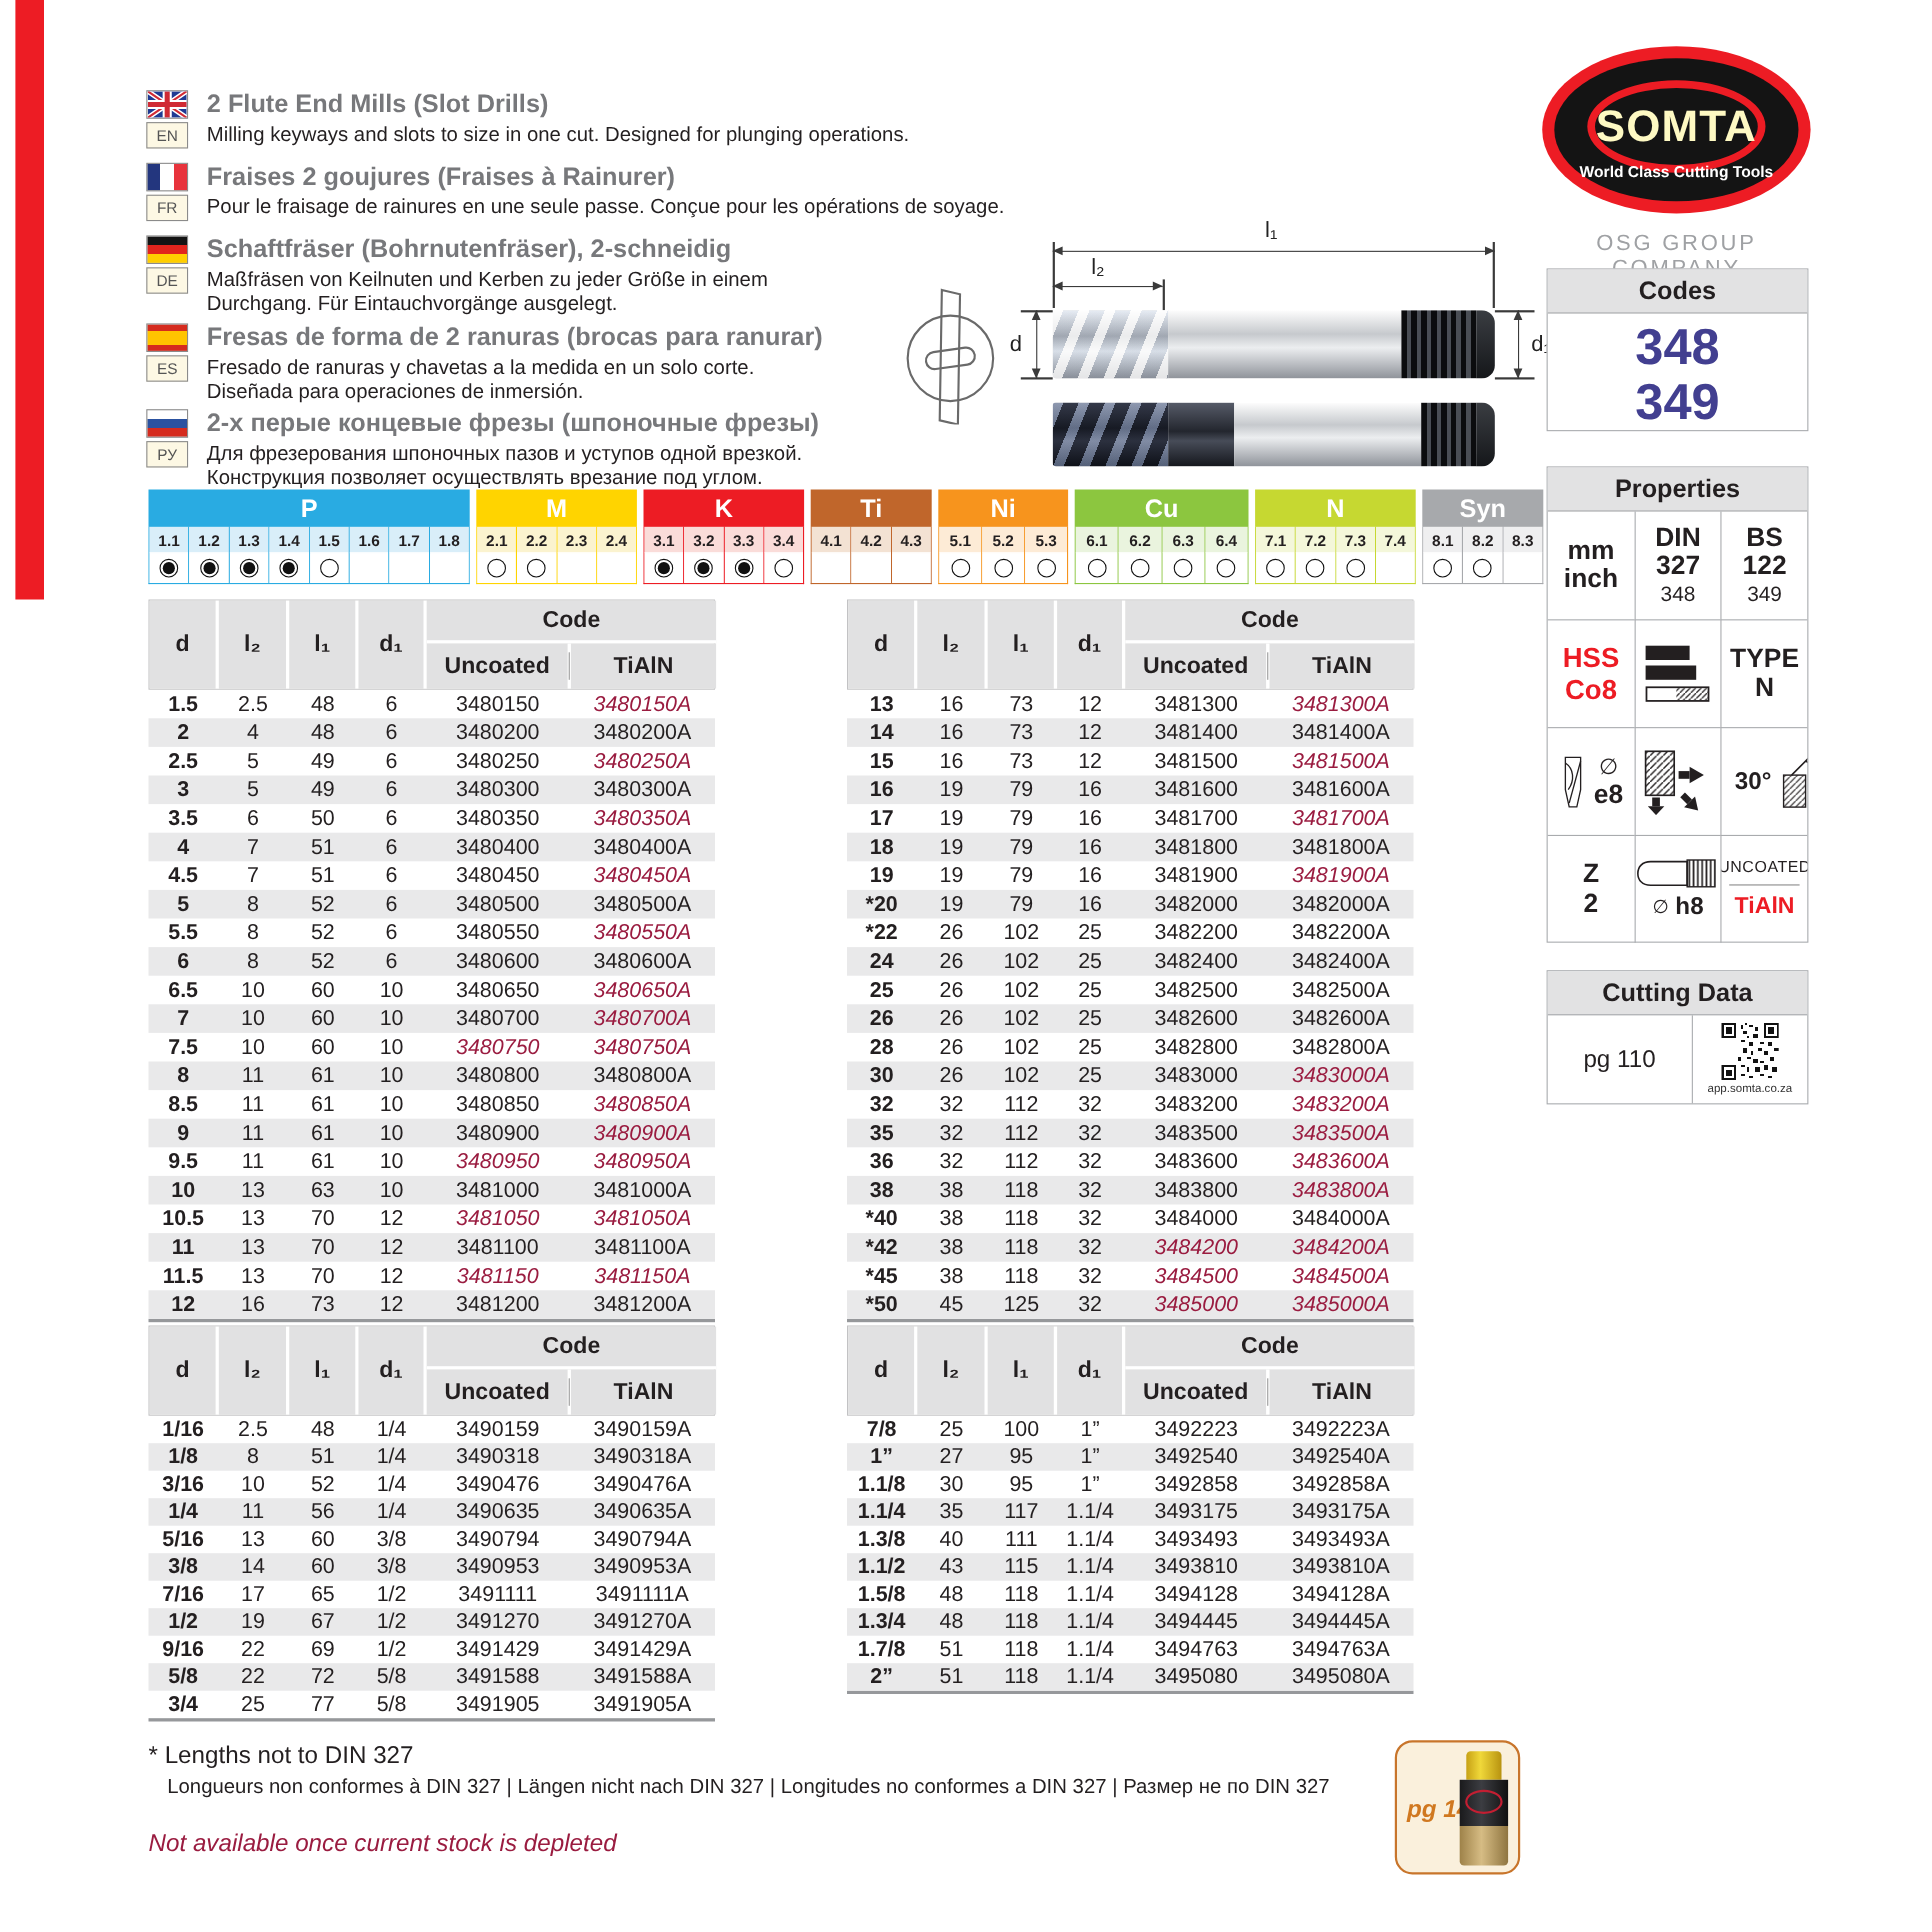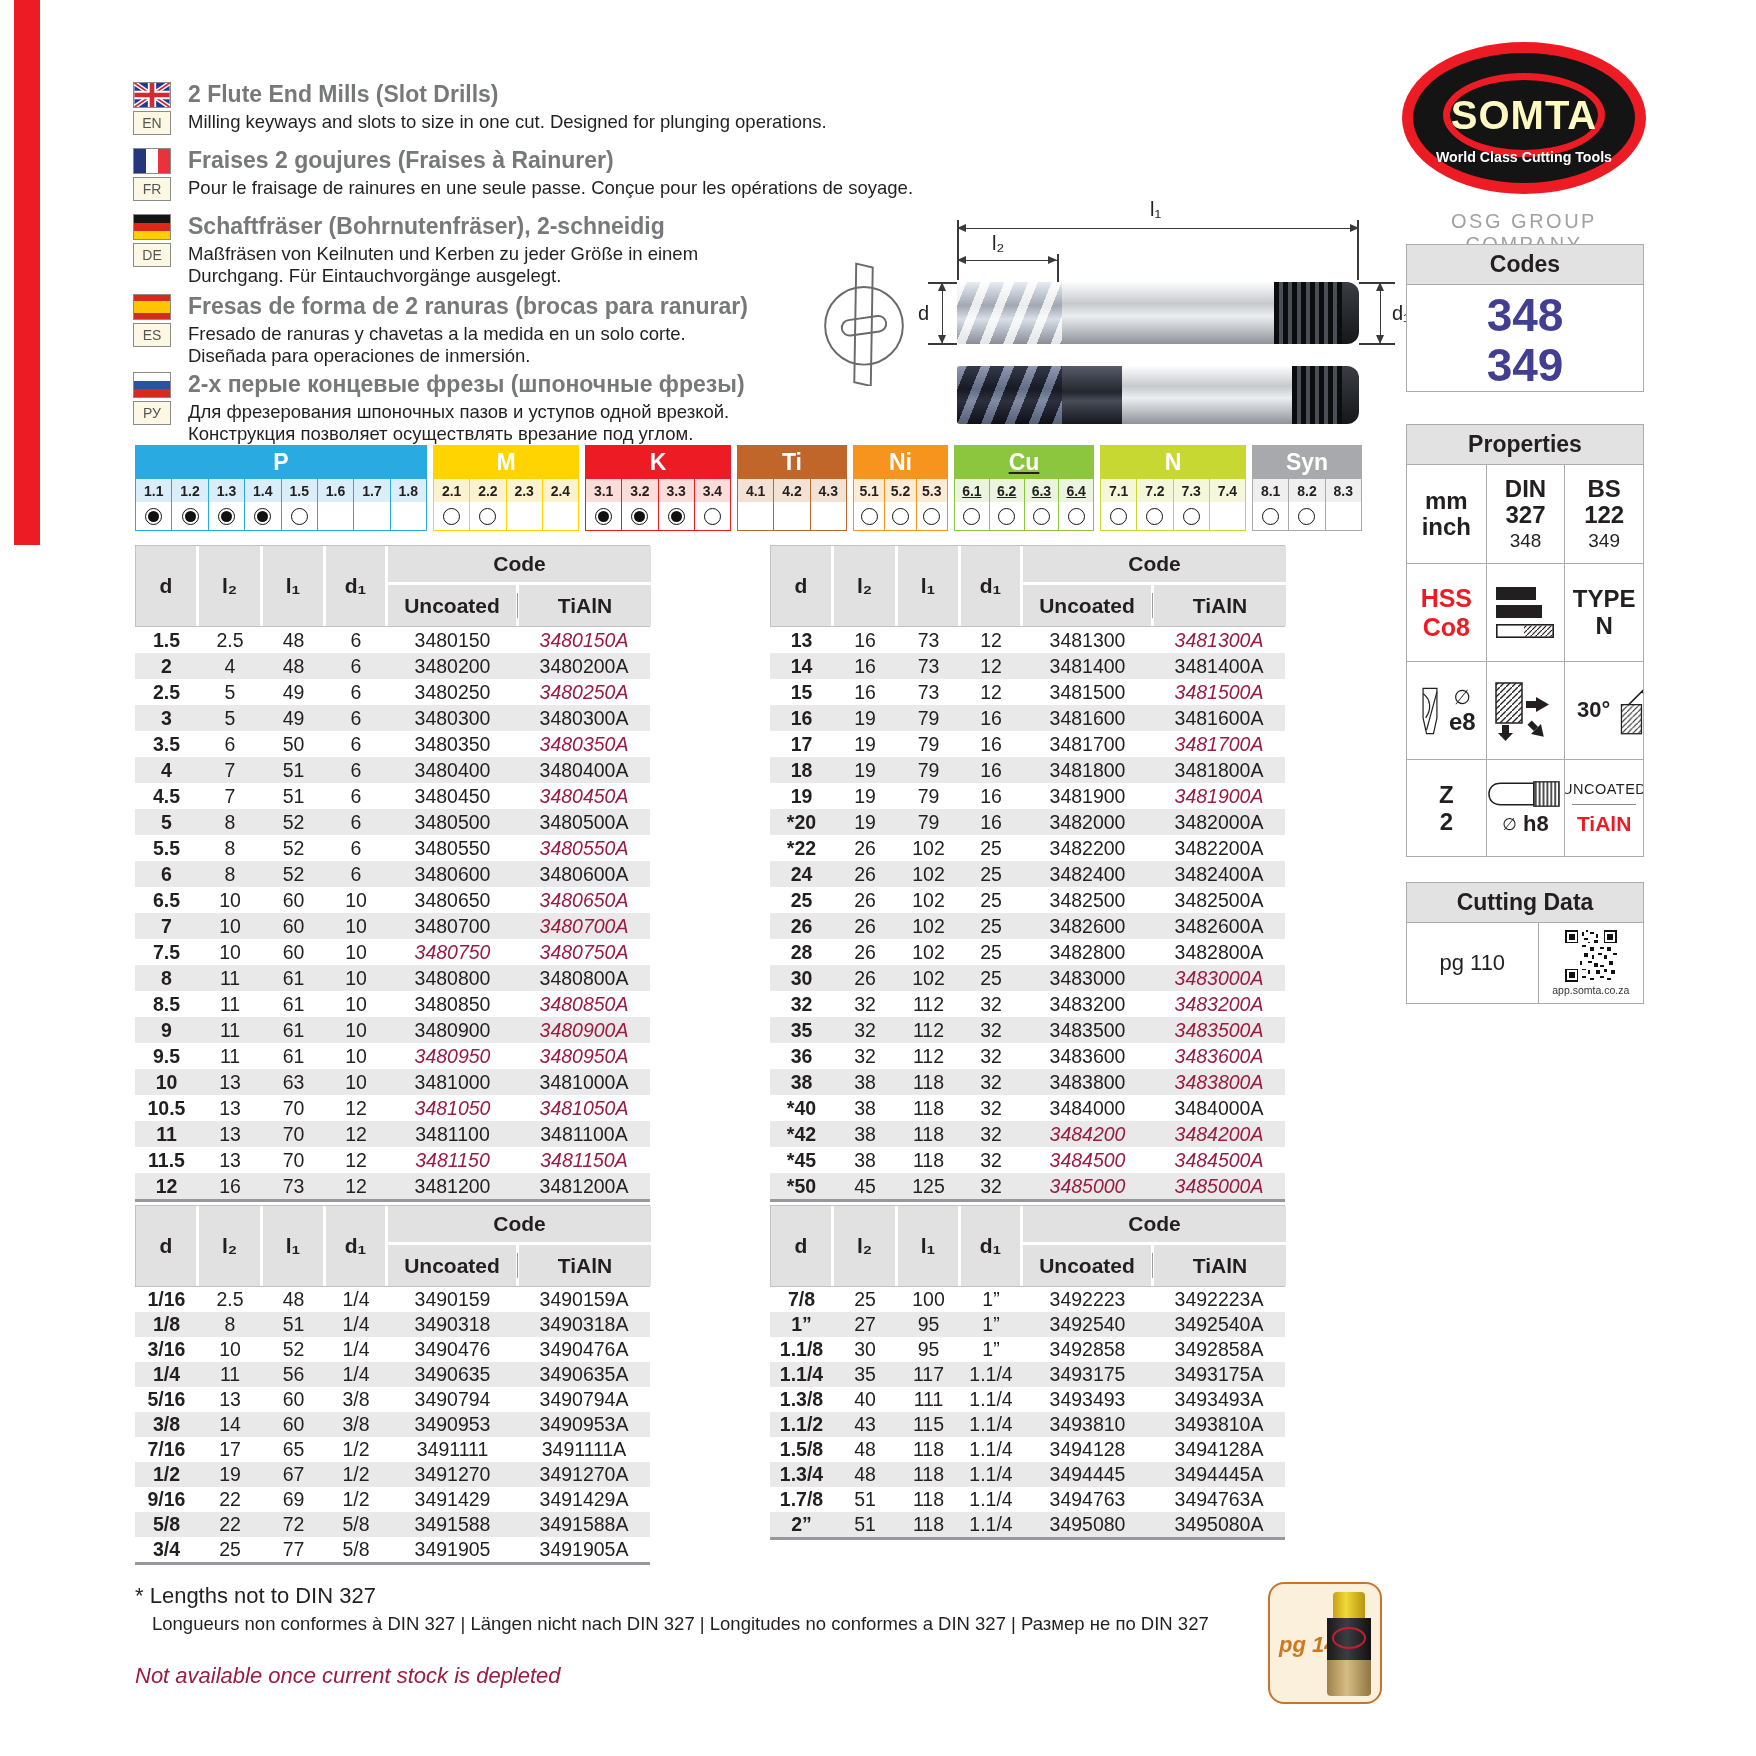--- a/index.html
+++ b/index.html
@@ -46,21 +46,21 @@
   .tip{background:linear-gradient(180deg,#3a3d42,#15171a);border-radius:0 12px 12px 0;}
   .flute2{background:linear-gradient(180deg,#6a7083,#2e3340 40%,#585e70 60%,#1c202a),
           repeating-linear-gradient(112deg,rgba(190,200,220,.5) 0 9px,rgba(20,24,34,.6) 9px 22px);background-blend-mode:overlay;}
   .dark2{background:linear-gradient(180deg,#565b68,#23262e 45%,#474c58 60%,#15171d);}
 
   
   #matbar{position:absolute;left:135px;top:445px;display:flex;gap:6px;}
   .msec{flex:none;}
   .m-p{--c:#29ABE2;--t:#D9EEF9;width:292px;} .m-m{--c:#FFD400;--t:#FBF3CF;width:146px;}
   .m-k{--c:#ED1C24;--t:#FADCD9;width:146px;} .m-ti{--c:#C0662B;--t:#F3E2D3;width:110px;}
-  .m-ni{--c:#F7941D;--t:#FDEBD6;width:95px;} .m-cu{--c:#8CC63F;--t:#EAF4DE;width:140px;text-decoration:underline;}
+  .m-ni{--c:#F7941D;--t:#FDEBD6;width:118px;} .m-cu{--c:#8CC63F;--t:#EAF4DE;width:158px;}
   .m-n{--c:#C6D831;--t:#F4F7DA;width:146px;} .m-syn{--c:#A7A9AC;--t:#EFEFF0;width:110px;}
   .mhead{height:34px;background:var(--c);color:#fff;font-weight:bold;font-size:23px;display:flex;align-items:center;justify-content:center;}
   .mcells{display:flex;border:1px solid var(--c);border-top:0;box-sizing:border-box;}
   .mcell{flex:1;border-left:1px solid var(--c);}
   .mcell:nth-of-type(1){border-left:0;}
   .mnum{height:23px;background:var(--t);font-size:14px;font-weight:bold;display:flex;align-items:center;justify-content:center;border-bottom:1px solid #fff;}
   .mradio{height:27px;background:#fff;display:flex;align-items:center;justify-content:center;}
   .radio{width:15px;height:15px;border-radius:50%;border:1.8px solid #111;position:relative;visibility:hidden;}
   .radio.empty{visibility:visible;}
   .radio.filled{visibility:visible;}

